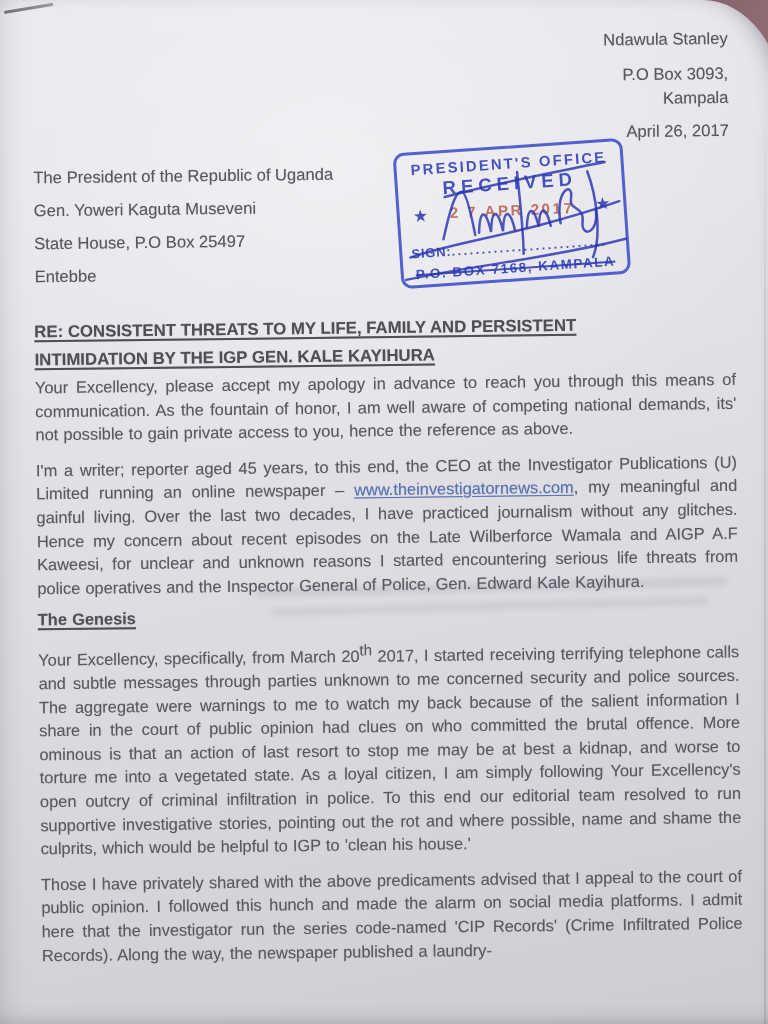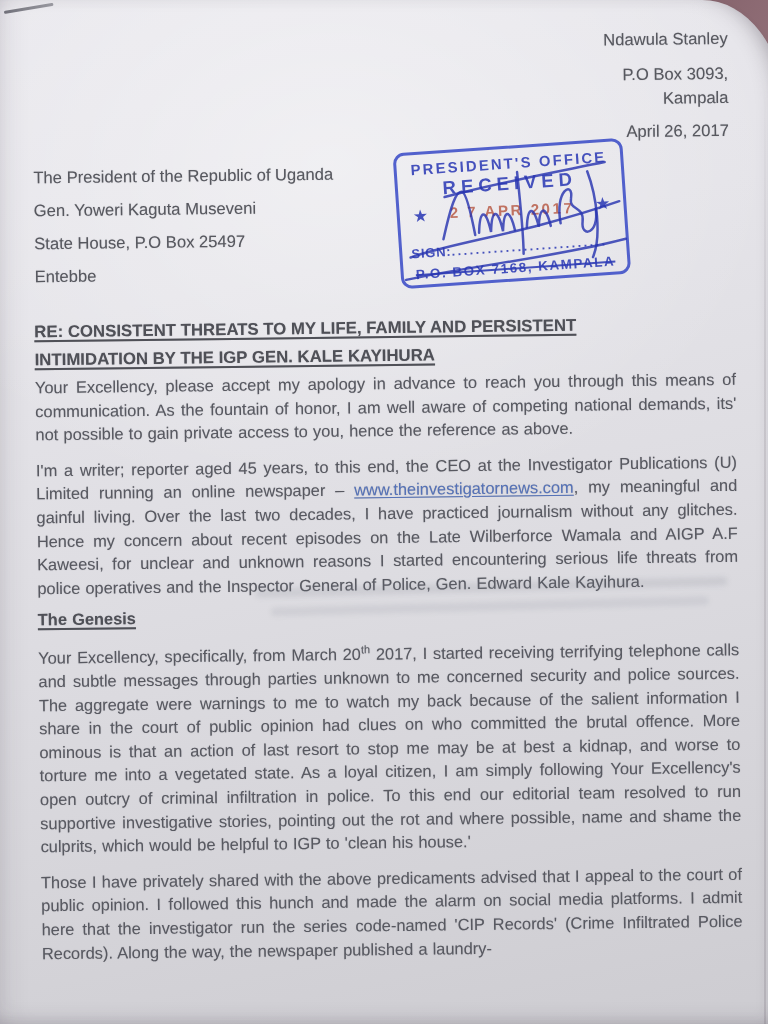--- a/index.html
+++ b/index.html
@@ -28,21 +28,21 @@
   .subject{position:absolute;top:314px;left:35px;width:620px;font-weight:bold;
            font-size:16.8px;line-height:28px;color:#4f5057;}
   .subject span{text-decoration:underline;text-decoration-thickness:1.6px;text-underline-offset:3px;}
   .bodycol{position:absolute;top:372px;left:35px;width:701px;font-size:16.4px;line-height:23.6px;
            text-align:justify;word-spacing:.6px;color:#585961;}
   .bodycol p{margin:0 0 12px 0;}
   .bodycol p.p2{margin-bottom:8px;}
   .genesis{margin:0 0 10px 0;font-weight:bold;color:#4f5057;}
   .genesis span{text-decoration:underline;text-decoration-thickness:1.6px;text-underline-offset:3px;}
   .weblink{color:#5572b8;text-decoration:underline;text-underline-offset:2px;}
-  sup{font-size:11px;}
+  sup{font-size:15px;}
   
   .stamp{position:absolute;left:399px;top:147px;width:224px;height:130px;
          transform:rotate(-3.2deg);transform-origin:center;
          border:3px solid rgba(47,66,196,.82);border-radius:11px;
          color:rgba(45,59,181,.88);text-shadow:none;}
   .stamp .office{margin-top:7px;text-align:center;font-weight:bold;font-size:14.8px;letter-spacing:2.2px;}
   .stamp .received{text-align:center;font-weight:bold;font-size:18.5px;letter-spacing:5px;margin-top:1px;}
   .stamp .daterow{display:flex;justify-content:space-between;align-items:center;padding:0 13px;margin-top:7px;}
   .stamp .star{font-size:17px;line-height:17px;}
   .stamp .rdate{color:rgba(180,80,58,.78);font-weight:bold;font-size:15px;letter-spacing:2.6px;transform:rotate(1.6deg);}

